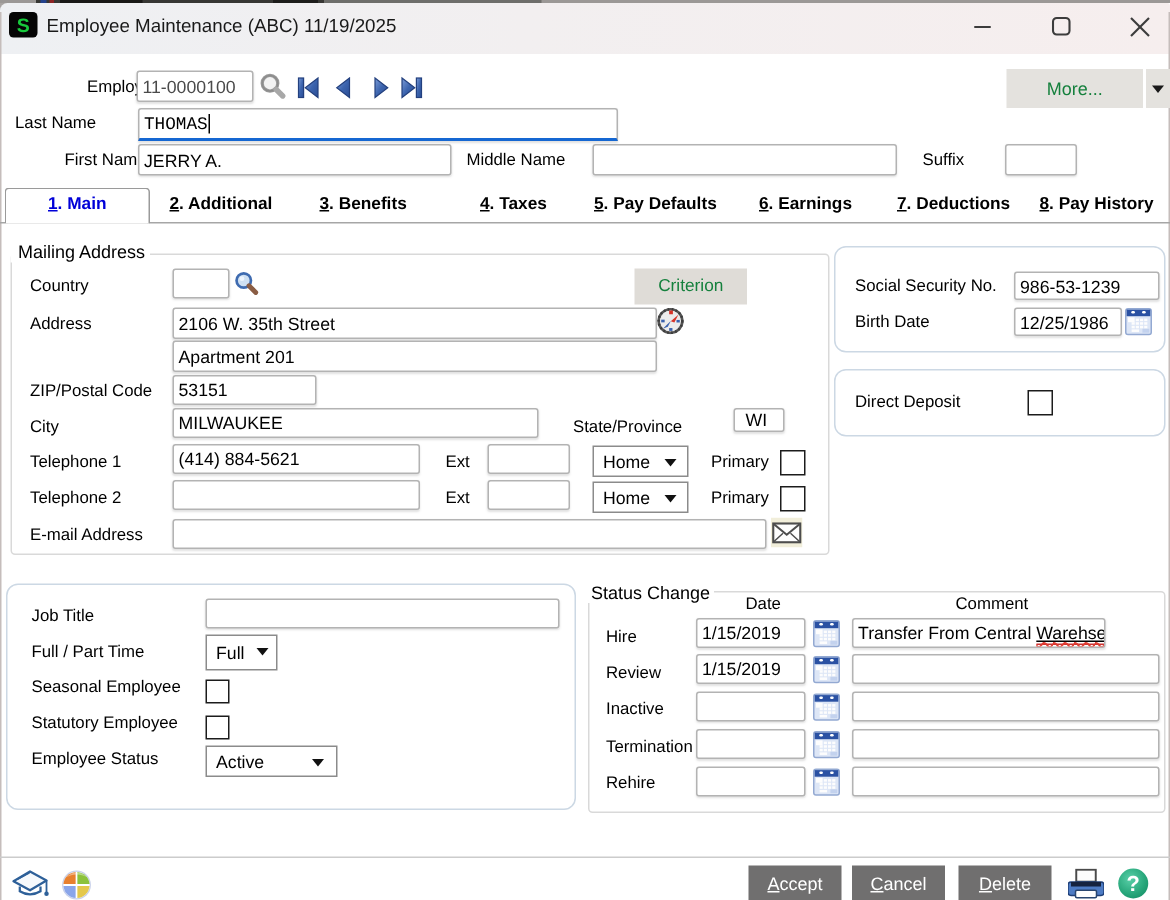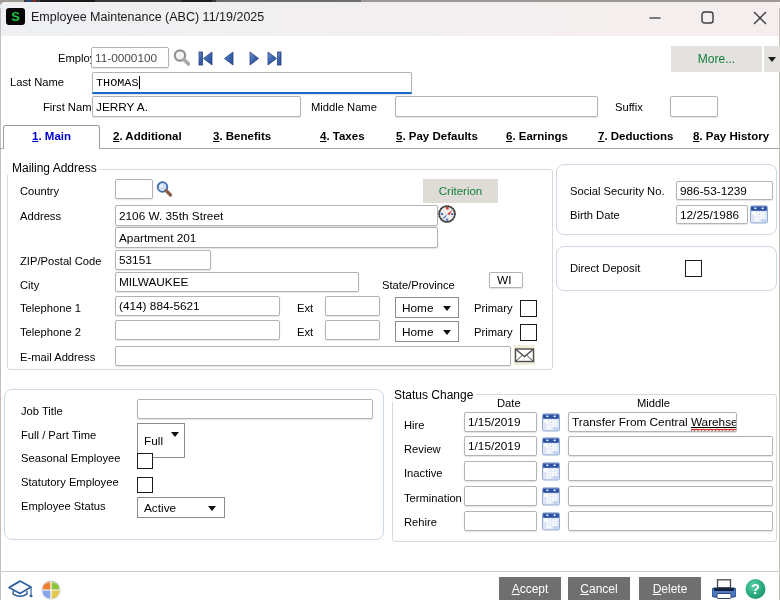--- a/index.html
+++ b/index.html
@@ -182,32 +182,32 @@
     </svg>
 
   <div class="rbox" style="left:556px;top:246px;width:221px;height:45px;"></div>
   <div class="l" style="left:570px;top:262px;">Direct Deposit</div>
   <div class="cb" style="left:685px;top:260px;width:17px;height:17px;"></div>
 
   <div class="rbox" style="left:4px;top:389px;width:380px;height:151px;"></div>
   <div class="l" style="left:21px;top:405px;">Job Title</div>
   <div class="f" style="left:137px;top:399px;width:236px;height:20px;"></div>
   <div class="l" style="left:21px;top:429px;">Full / Part Time</div>
-  <div class="dd" style="left:137px;top:423px;width:48px;height:35px;">Full<span class="arr" style="left:33px;top:8px;"></span></div>
+  <div class="dd" style="left:137px;top:423px;width:48px;height:24px;">Full<span class="arr" style="left:33px;top:8px;"></span></div>
   <div class="l" style="left:21px;top:452px;">Seasonal Employee</div>
   <div class="cb" style="left:137px;top:453px;width:16px;height:16px;"></div>
   <div class="l" style="left:21px;top:476px;">Statutory Employee</div>
   <div class="cb" style="left:137px;top:477px;width:16px;height:16px;"></div>
   <div class="l" style="left:21px;top:500px;">Employee Status</div>
   <div class="dd" style="left:137px;top:497px;width:88px;height:21px;">Active<span class="arr" style="left:70px;top:8px;"></span></div>
 
   <div class="grp" style="left:392px;top:394px;width:385px;height:148px;"></div>
   <div class="leg" style="left:391px;top:388px;padding-left:3px;">Status Change</div>
   <div class="l" style="left:497px;top:397px;">Date</div>
-  <div class="l" style="left:637px;top:397px;">Middle</div>
+  <div class="l" style="left:637px;top:397px;">Comment</div>
 
   <div class="l" style="left:404px;top:419px;">Hire</div>
   <div class="f" style="left:464px;top:412px;width:73px;height:20px;">1/15/2019</div>
   <svg style="position:absolute;left:542px;top:413px;" width="20" height="19" viewBox="0 0 20 19">
       <use href="#cal"></use>
     </svg>
   <div class="f" style="left:568px;top:412px;width:169px;height:20px;">Transfer From Central&nbsp;<span style="text-decoration:underline;border-bottom:1px solid #c33;"><span style="text-decoration:underline wavy #e03c31;text-underline-offset:2px;">Warehse</span></span></div>
 
   <div class="l" style="left:404px;top:443px;">Review</div>
   <div class="f" style="left:464px;top:436px;width:73px;height:20px;">1/15/2019</div>

